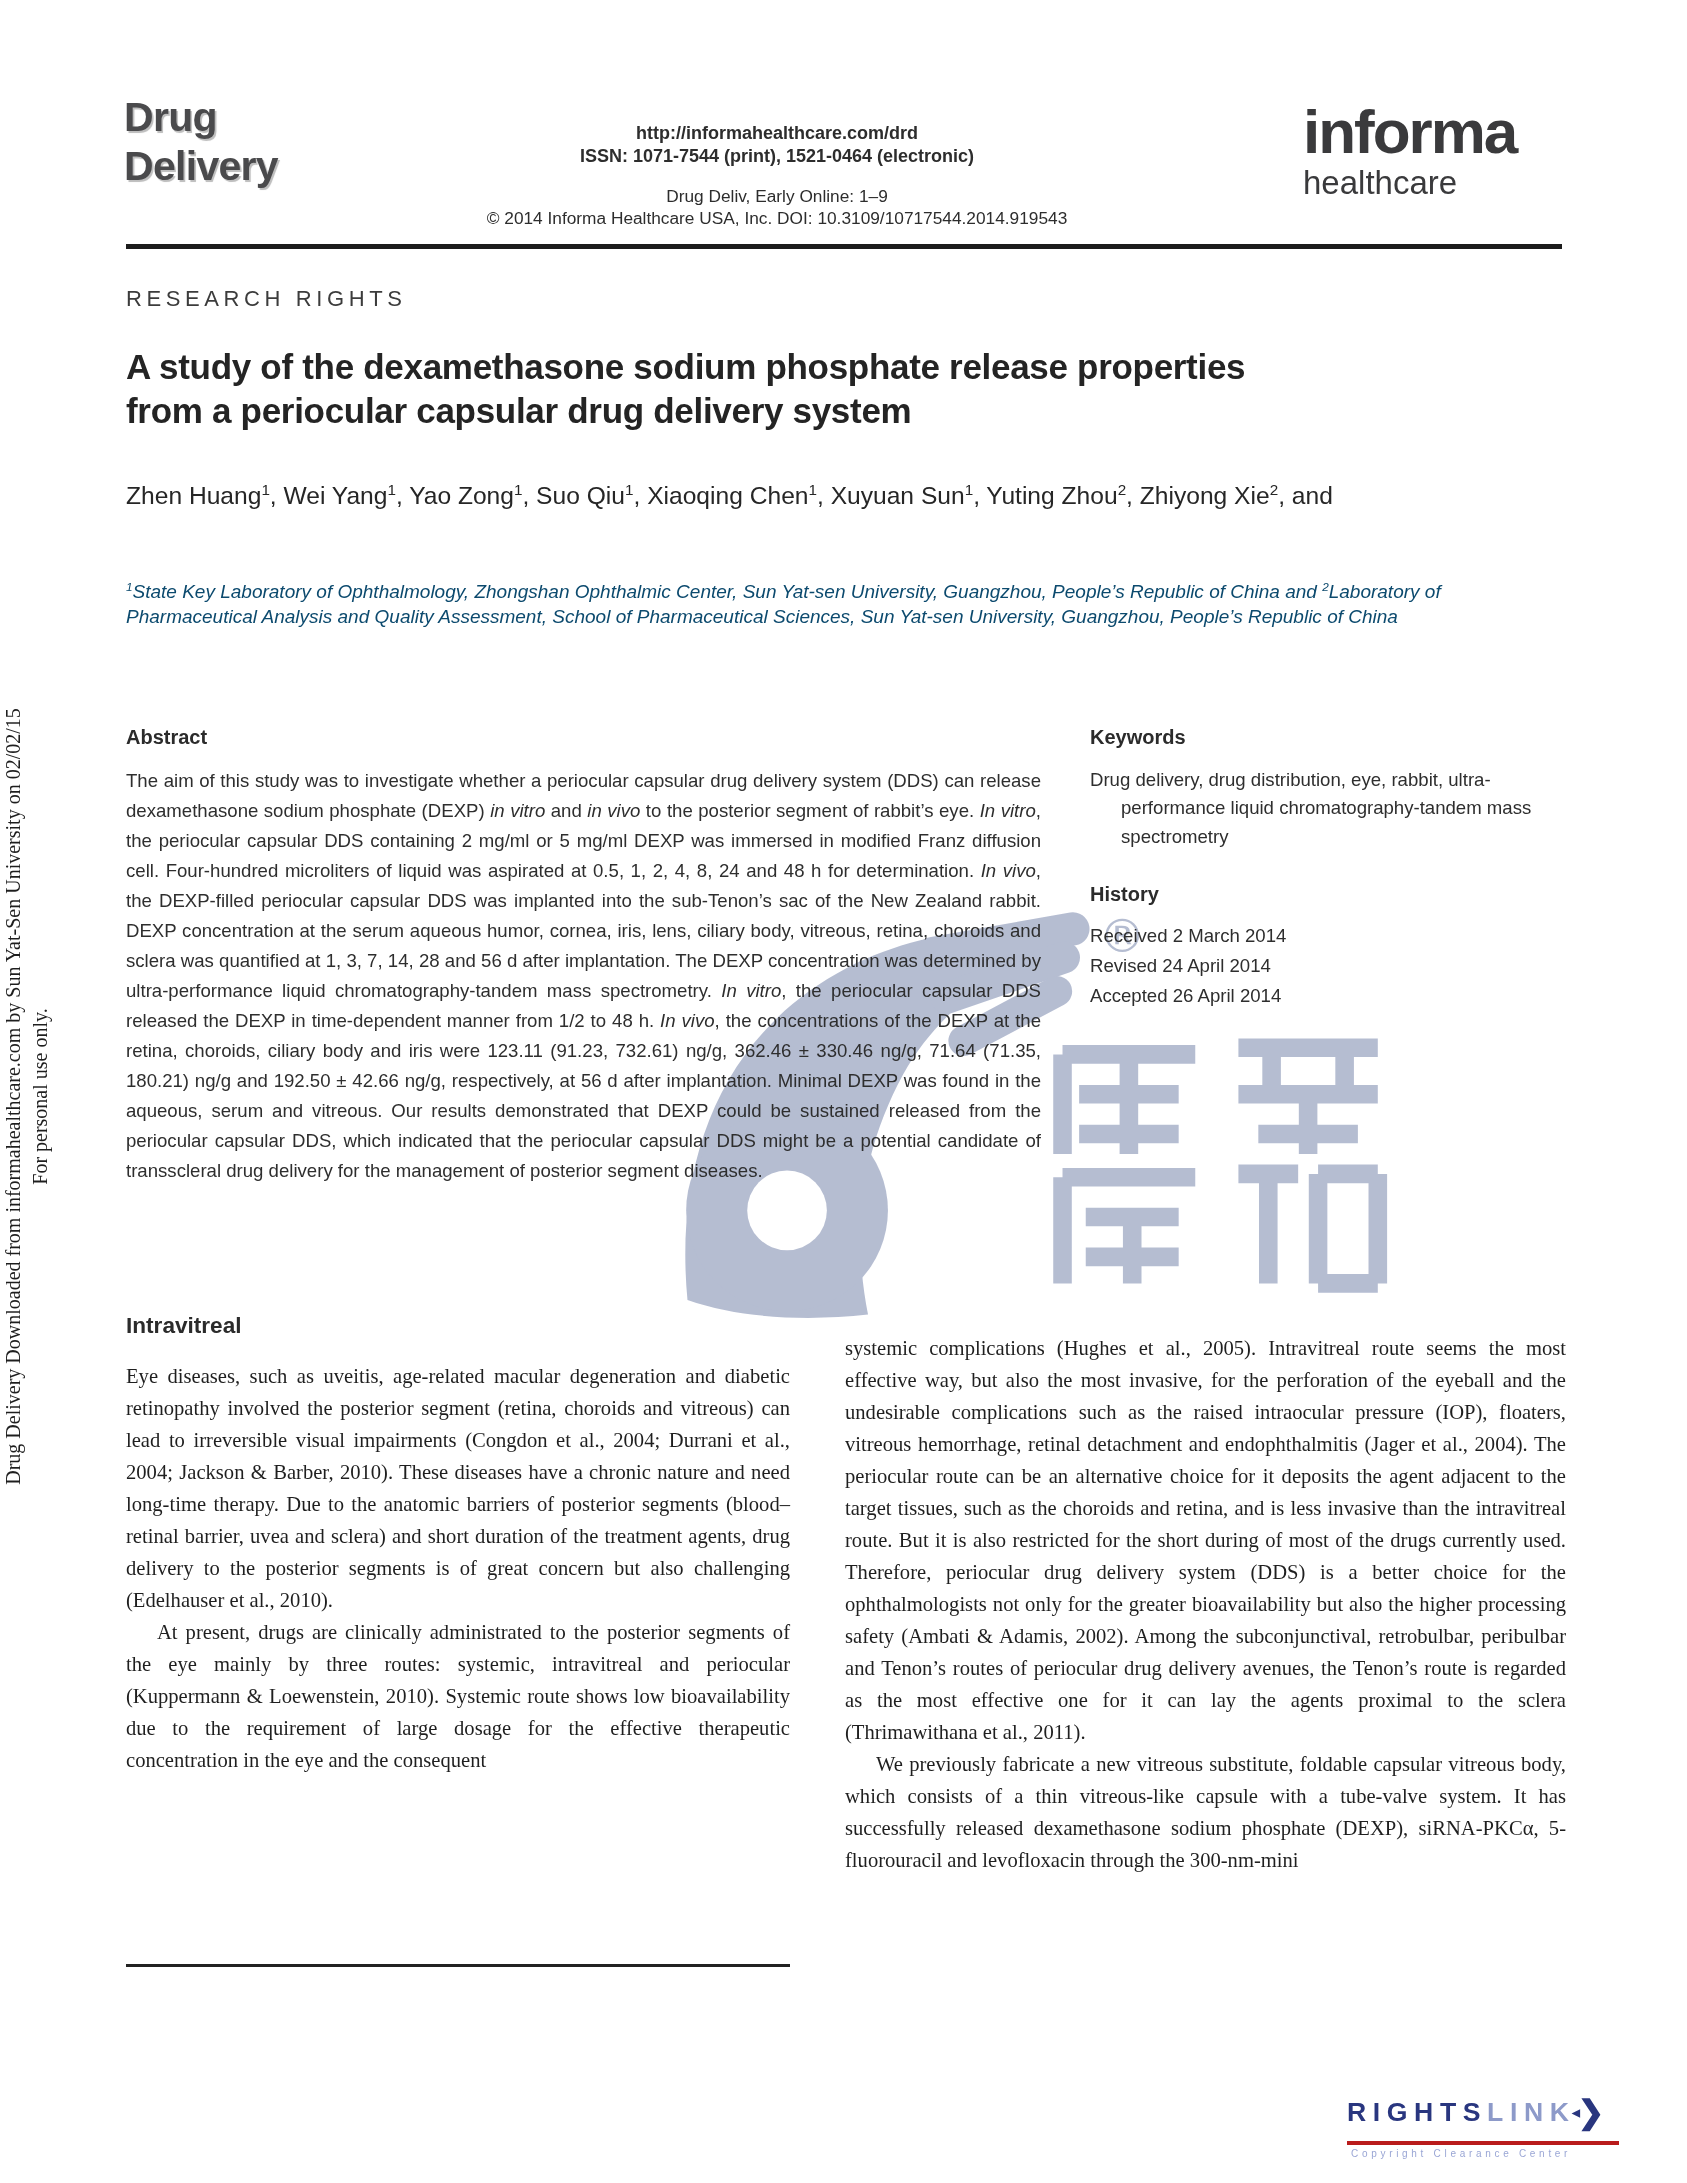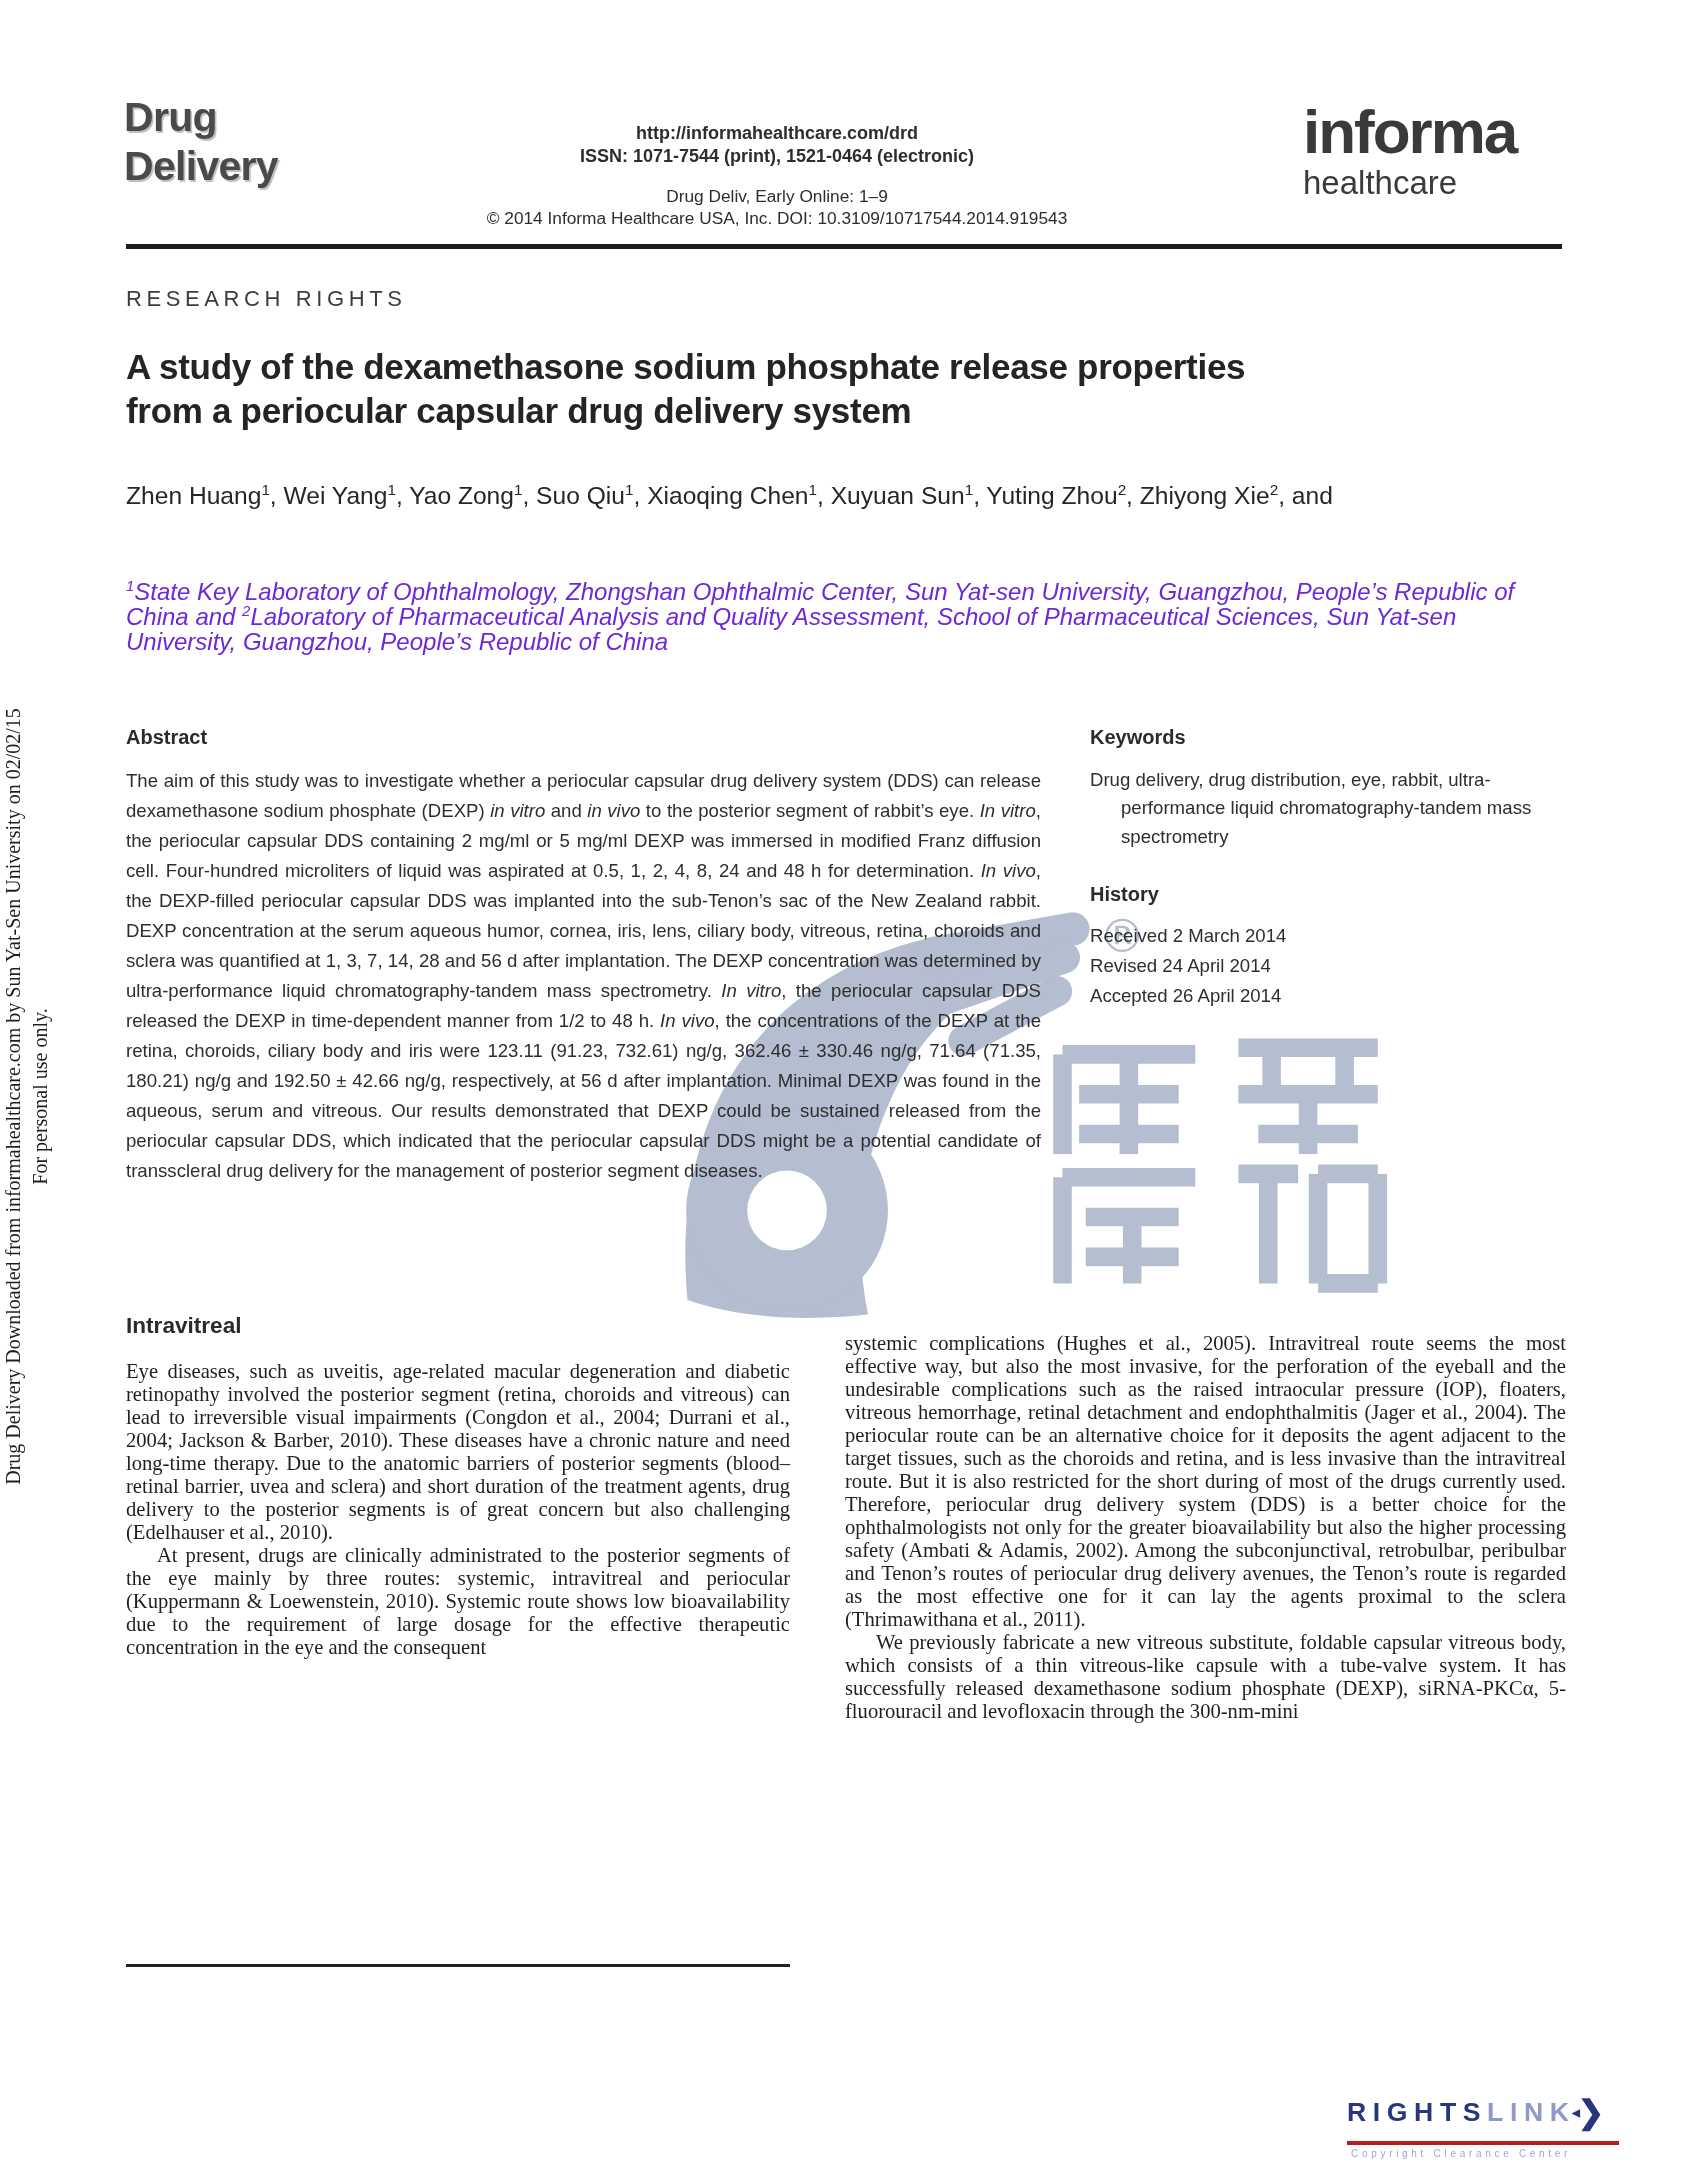--- a/index.html
+++ b/index.html
@@ -24,42 +24,42 @@
   .informa-big{font-weight:bold;font-size:62px;line-height:64px;letter-spacing:-2px;}
   .informa-sub{font-size:33px;line-height:37px;font-weight:400;letter-spacing:0px;}
   .top-rule{left:126px;top:244px;width:1436px;height:4.6px;background:#1c1c1c;}
 
   
   .article-kind{left:126px;top:286px;font-size:22px;letter-spacing:4.6px;color:#3c3c3c;}
   .title{left:126px;top:345px;font-size:35px;font-weight:bold;line-height:44px;
          color:#242424;letter-spacing:-0.3px;}
   .authors{left:126px;top:477px;font-size:24.6px;line-height:37px;color:#262626;}
   .authors sup,.affils sup{font-size:0.62em;line-height:0;vertical-align:super;}
-  .affils{left:126px;top:579px;width:1414px;font-style:italic;font-size:24px;
-          line-height:25px;color:#6d28d9;}
+  .affils{left:126px;top:579px;width:1414px;font-style:italic;font-size:19px;
+          line-height:25px;color:#0c4a6e;}
 
   
   .abstract-col{left:126px;top:726px;width:915px;}
   .sec-h{font-size:20px;font-weight:bold;color:#2b2b2b;}
   .abstract-body{margin-top:16.6px;font-size:18.6px;line-height:30px;text-align:justify;color:#2e2e2e;}
   .kw-col{left:1090px;top:726px;width:473px;color:#2e2e2e;}
   .kw-body{margin-top:16.6px;font-size:18.6px;line-height:28.6px;padding-left:31px;text-indent:-31px;}
   .hist-h{margin-top:32px;}
   .hist-lines{margin-top:14.6px;font-size:18.6px;line-height:30px;}
 
   
   .watermark{left:568px;top:875px;width:843px;height:465px;}
   .wm-cjk-real{position:absolute;left:0;top:0;opacity:0;font-size:6.6px;}
 
   
   .serif{font-family:"Liberation Serif",serif;}
   .intro-h{left:126px;top:1313px;font-size:22.6px;font-weight:bold;color:#2b2b2b;}
   .intro-col1{left:126px;top:1360px;width:664px;}
   .intro-col2{left:845px;top:1332px;width:721px;}
-  .body-text{font-size:20.6px;line-height:23px;text-align:justify;color:#1f1f1f;}
+  .body-text{font-size:20.6px;line-height:32px;text-align:justify;color:#1f1f1f;}
   .indent{text-indent:31px;}
 
   
   .foot-rule{left:126px;top:1964px;width:664px;height:2.7px;background:#222222;}
   .correspondence{left:126px;top:1983px;width:664px;font-size:17.6px;line-height:24px;
                   text-align:justify;color:#1f1f1f;}
 
   
   .rightslink{left:1347px;top:2097px;width:272px;cursor:pointer;}
   .rl-row{display:flex;align-items:center;border-bottom:4px solid #b91c1c;padding-bottom:13px;}

